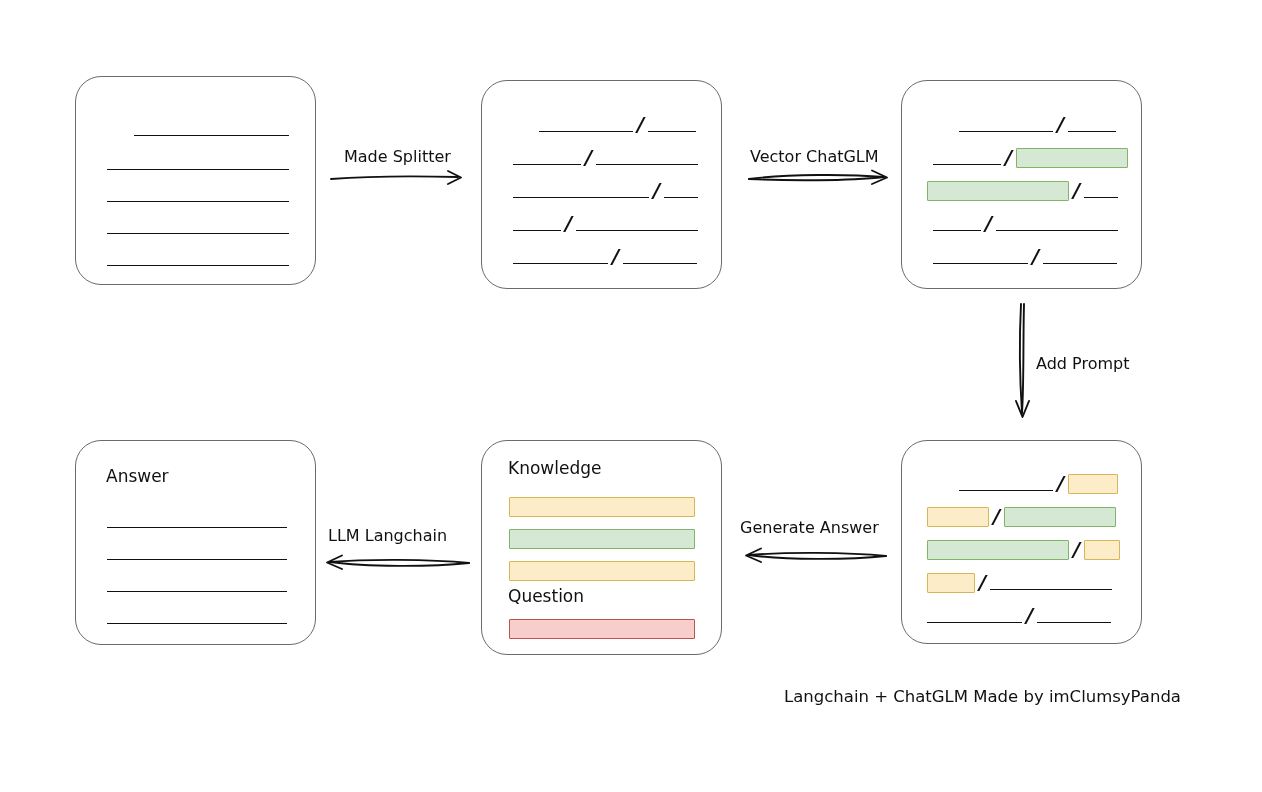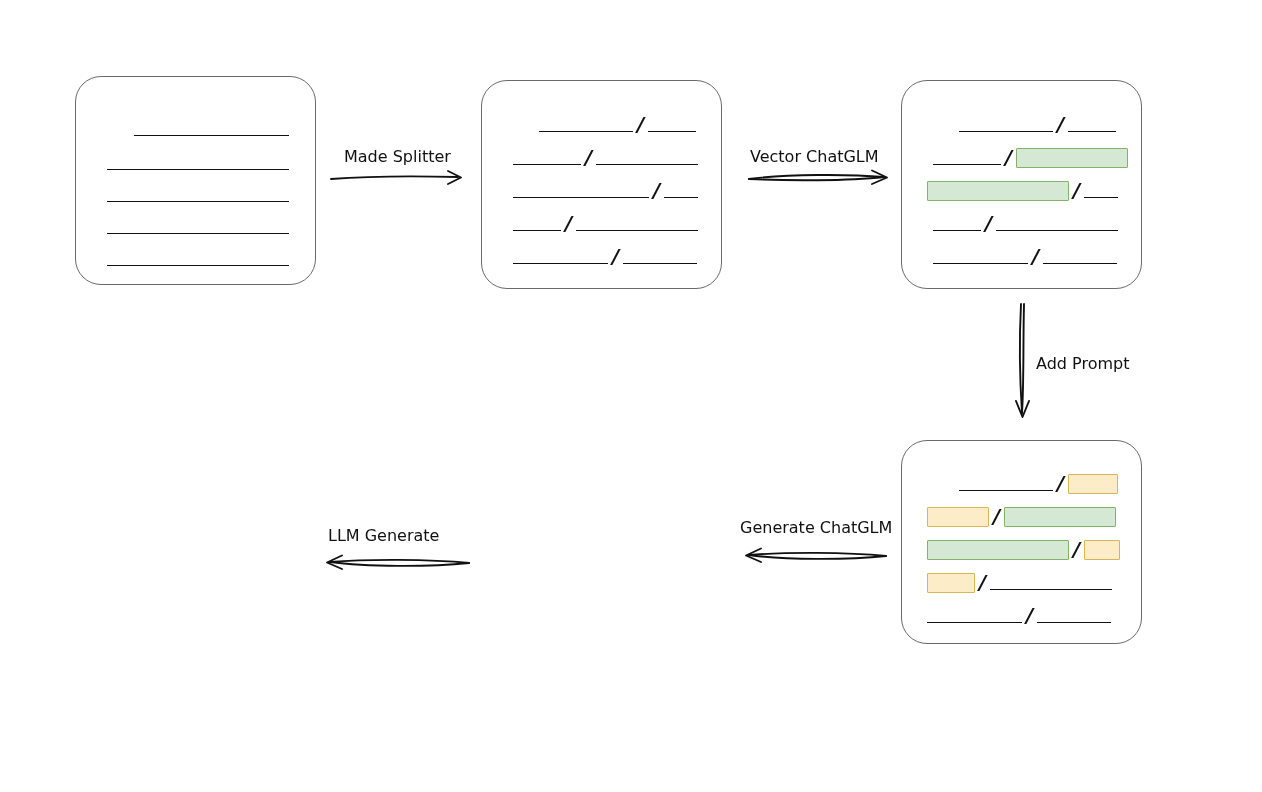--- a/index.html
+++ b/index.html
@@ -210,21 +210,57 @@
         <div class="seg-line" style="width:122px;"></div>
       </div>
       <div class="row" style="left:25px; top:164px;">
         <div class="seg-line" style="width:95px;"></div>
         <span class="slash">/</span>
         <div class="seg-line" style="width:74px;"></div>
       </div>
     </div>
   </div>
 
-
+  <div class="doc-box" style="left:481px; top:440px; width:241px; height:215px;">
+    <span class="box-title" style="left:26px; top:17px;">Knowledge</span>
+
+    <div class="row" style="left:27px; top:55px;">
+      <div class="seg-box hl-yellow" style="width:186px;"></div>
+    </div>
+    <div class="row" style="left:27px; top:87px;">
+      <div class="seg-box hl-green" style="width:186px;"></div>
+    </div>
+    <div class="row" style="left:27px; top:119px;">
+      <div class="seg-box hl-yellow" style="width:186px;"></div>
+    </div>
+
+    <span class="box-title" style="left:26px; top:145px;">Question</span>
+
+    <div class="row" style="left:27px; top:177px;">
+      <div class="seg-box hl-red" style="width:186px;"></div>
+    </div>
+  </div>
+
+  <div class="doc-box" style="left:75px; top:440px; width:241px; height:205px;">
+    <span class="box-title" style="left:30px; top:25px;">Answer</span>
+    <div class="rows">
+      <div class="row" style="left:31px; top:69px;">
+        <div class="seg-line" style="width:180px;"></div>
+      </div>
+      <div class="row" style="left:31px; top:101px;">
+        <div class="seg-line" style="width:180px;"></div>
+      </div>
+      <div class="row" style="left:31px; top:133px;">
+        <div class="seg-line" style="width:180px;"></div>
+      </div>
+      <div class="row" style="left:31px; top:165px;">
+        <div class="seg-line" style="width:180px;"></div>
+      </div>
+    </div>
+  </div>
 
   <span class="arrow-label" style="left:344px; top:147px;">Made Splitter</span>
   <svg class="arrow-svg" style="left:330px; top:165px;" width="140" height="26" viewBox="0 0 140 26">
     <path d="M1,14 C40,11 90,11 128,12"></path>
     <path d="M118,6 L131,12.5 L118,19"></path>
   </svg>
 
   <span class="arrow-label" style="left:750px; top:147px;">Vector ChatGLM</span>
   <svg class="arrow-svg" style="left:748px; top:165px;" width="146" height="26" viewBox="0 0 146 26">
     <path d="M1,14 C40,9 100,9 136,12"></path>
@@ -232,28 +268,29 @@
     <path d="M124,5.5 L139,12.5 L124,19"></path>
   </svg>
 
   <span class="arrow-label" style="left:1036px; top:354px;">Add Prompt</span>
   <svg class="arrow-svg" style="left:1011px; top:303px;" width="26" height="118" viewBox="0 0 26 118">
     <path d="M10,1 C8,40 9,80 11,110"></path>
     <path d="M13,1 C12,40 13,80 11,110"></path>
     <path d="M5,98 L11.5,114 L18,98"></path>
   </svg>
 
-  <span class="arrow-label" style="left:740px; top:518px;">Generate ChatGLM</span>
+  <span class="arrow-label" style="left:740px; top:518px;">Generate Answer</span>
   <svg class="arrow-svg" style="left:737px; top:543px;" width="150" height="26" viewBox="0 0 150 26">
     <path d="M149,13 C110,9 48,9 12,12"></path>
     <path d="M149,13 C110,17 48,17 12,12"></path>
     <path d="M24,5.5 L9,12.5 L24,19"></path>
   </svg>
 
-  <span class="arrow-label" style="left:328px; top:526px;">LLM Generate</span>
+  <span class="arrow-label" style="left:328px; top:526px;">LLM Langchain</span>
   <svg class="arrow-svg" style="left:318px; top:550px;" width="152" height="26" viewBox="0 0 152 26">
     <path d="M151,13 C112,9 48,9 12,12"></path>
     <path d="M151,13 C112,17 48,17 12,12"></path>
     <path d="M24,5.5 L9,12.5 L24,19"></path>
   </svg>
 
+  <span class="footer-note" style="left:784px; top:687px;">Langchain + ChatGLM Made by imClumsyPanda</span>
 
 </div>
 
 </body></html>

